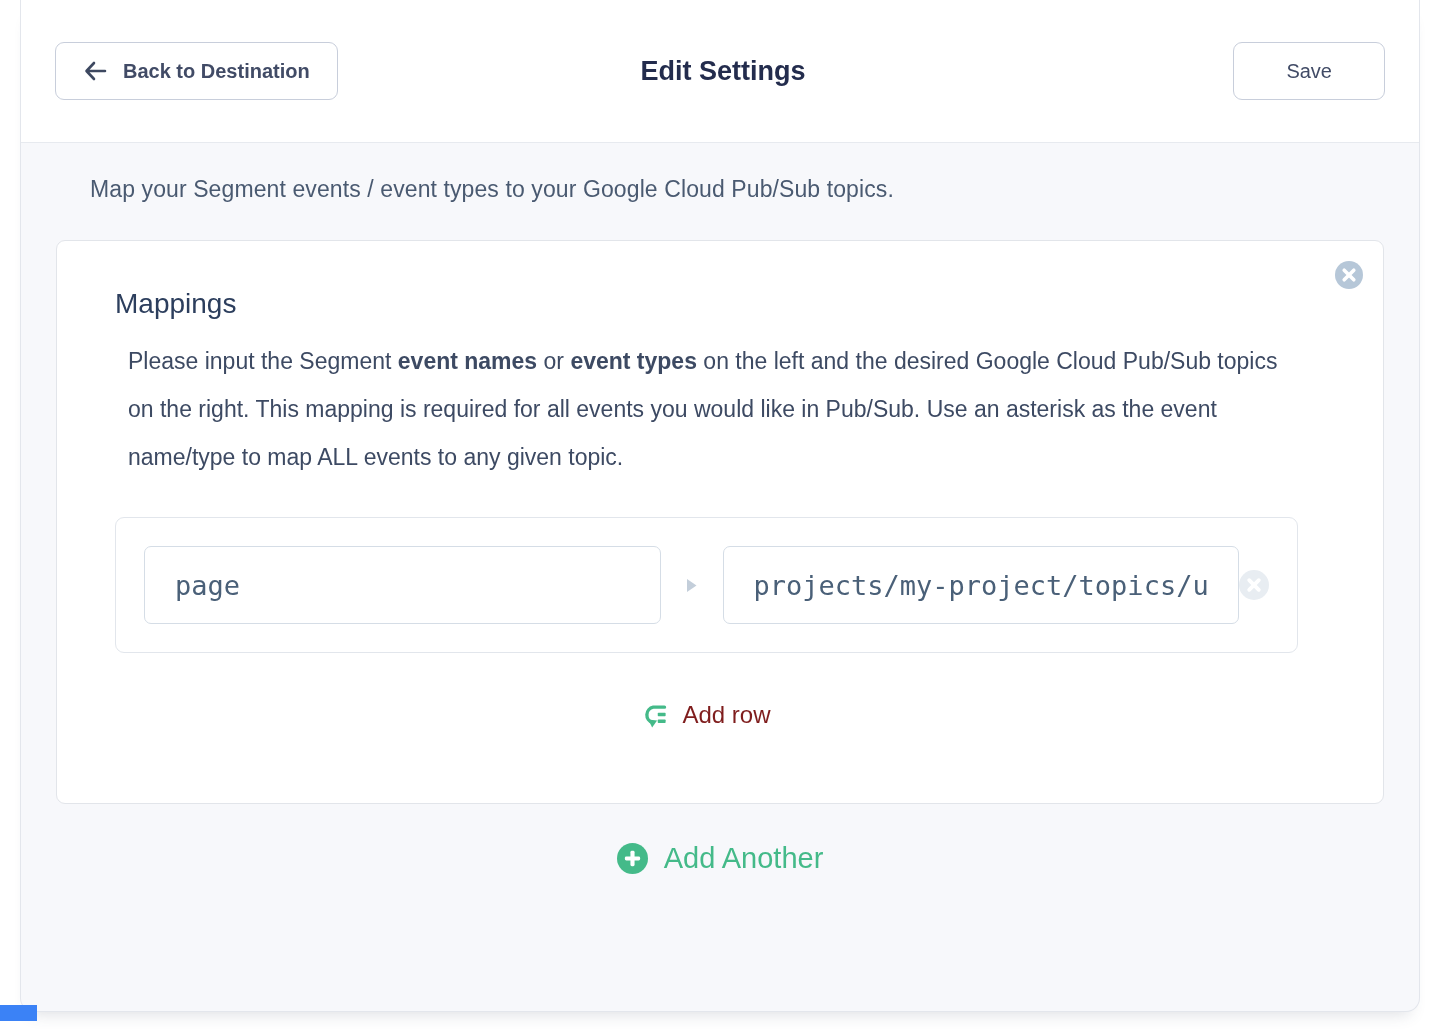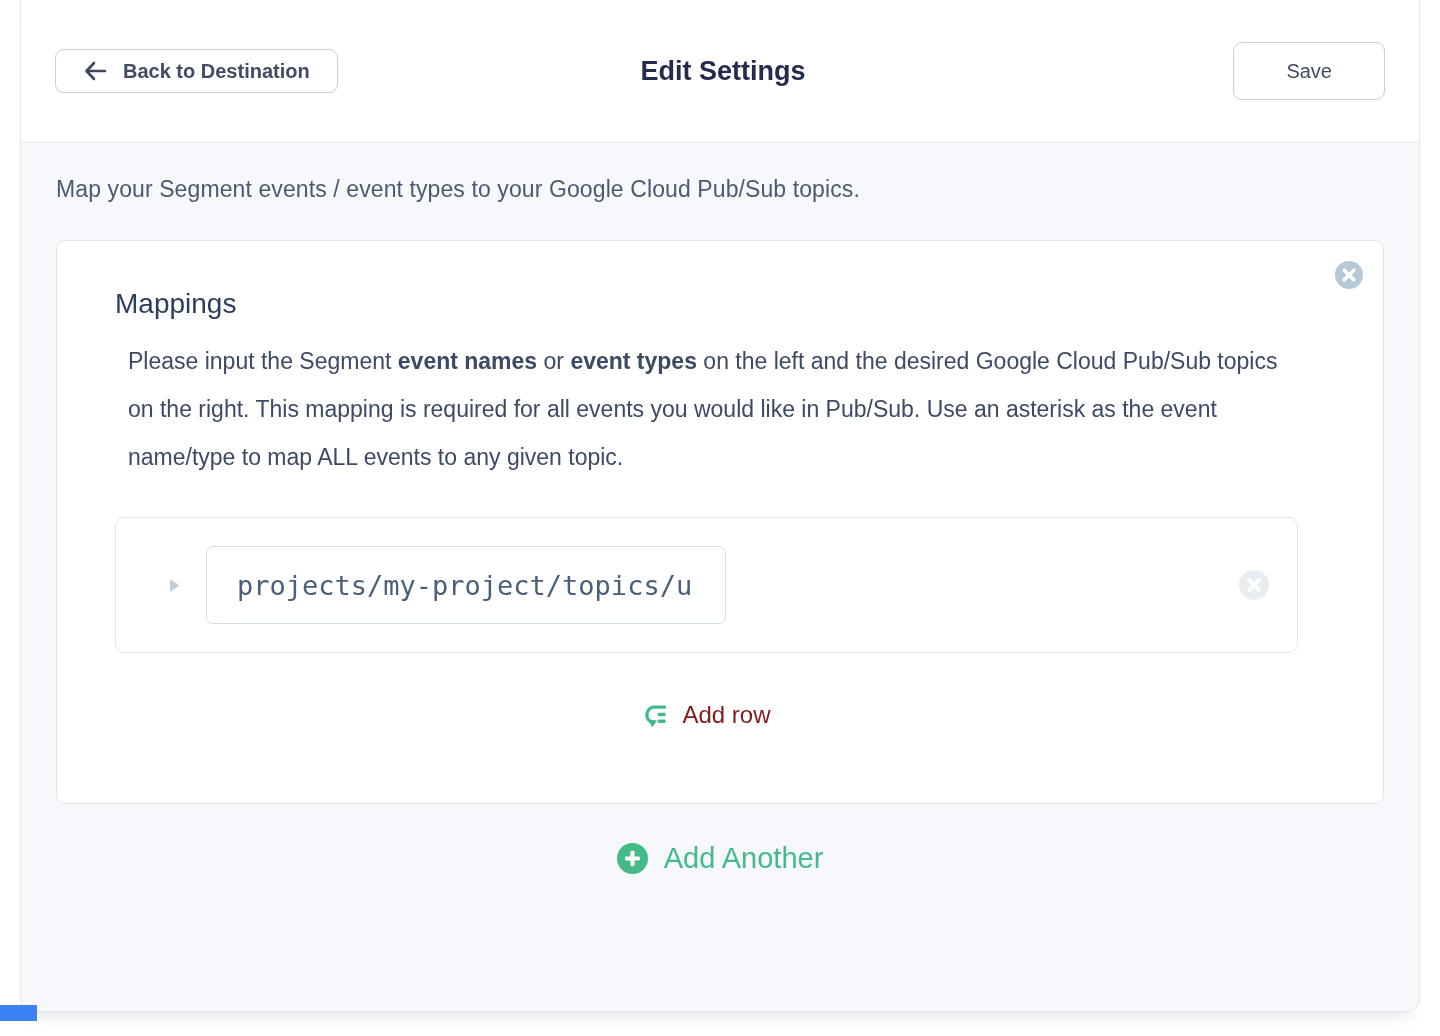--- a/index.html
+++ b/index.html
@@ -15,38 +15,38 @@
   }
 
   
   .header {
     position: relative; height: 143px; background: #ffffff;
     border-bottom: 1px solid #e7eaef;
     display: flex; align-items: center; padding: 0 34px;
   }
   .back-btn {
     display: flex; align-items: center; gap: 15px;
-    height: 44px; padding: 0 27px;
+    height: 58px; padding: 0 27px;
     background: #ffffff; border: 1px solid #c8cedb; border-radius: 9px;
     font-size: 20px; font-weight: 700; color: #414b66; cursor: pointer;
   }
   .page-title {
     position: absolute; left: 6px; right: 0; text-align: center;
     font-size: 27px; font-weight: 700; color: #232c4d; pointer-events: none;
   }
   .save-btn {
     margin-left: auto; height: 58px; padding: 0 52px;
     background: #ffffff; border: 1px solid #c8cedb; border-radius: 9px;
     font-size: 20px; font-weight: 500; color: #414b66; cursor: pointer;
     position: relative; z-index: 2;
   }
 
   
   .content { padding: 33px 35px 0 35px; }
-  .intro { font-size: 23px; color: #4a5a71; letter-spacing: 0.1px; }
+  .intro { font-size: 23px; color: #4a5a71; letter-spacing: 0.1px; margin-left: 34px; }
 
   .card {
     position: relative; margin-top: 37px;
     background: #ffffff; border: 1px solid #e2e5ea; border-radius: 9px;
     padding: 28px 85px 74px 58px;
   }
   .card-close {
     position: absolute; top: 20px; right: 20px;
     width: 28px; height: 28px; border: none; background: transparent;
     padding: 0; cursor: pointer; line-height: 0;
@@ -126,20 +126,21 @@
             <path d="M9.2 9.2 L18.8 18.8 M18.8 9.2 L9.2 18.8" stroke="#ffffff" stroke-width="3.6" stroke-linecap="round"></path>
           </svg>
         </span>
       </button>
 
       <h2 class="card-title">Mappings</h2>
 
       <p class="card-desc"><span>Please input the Segment </span><b>event names</b><span> or </span><b>event types</b><span> on the left and the desired Google Cloud Pub/Sub topics on the right. This mapping is required for all events you would like in Pub/Sub. Use an asterisk as the event name/type to map ALL events to any given topic.</span></p>
 
       <div class="map-row">
+        <input class="map-input" type="text" value="page" style="">
         <span class="row-arrow">
           <svg width="10" height="13" viewBox="0 0 10 13">
             <polygon points="0,0 9.5,6.5 0,13" fill="#c3ceda"></polygon>
           </svg>
         </span>
         <input class="map-input" type="text" value="projects/my-project/topics/u" style="">
         <button class="row-delete">
           <span>
             <svg width="30" height="30" viewBox="0 0 30 30">
               <circle cx="15" cy="15" r="15" fill="#e8edf2"></circle>

